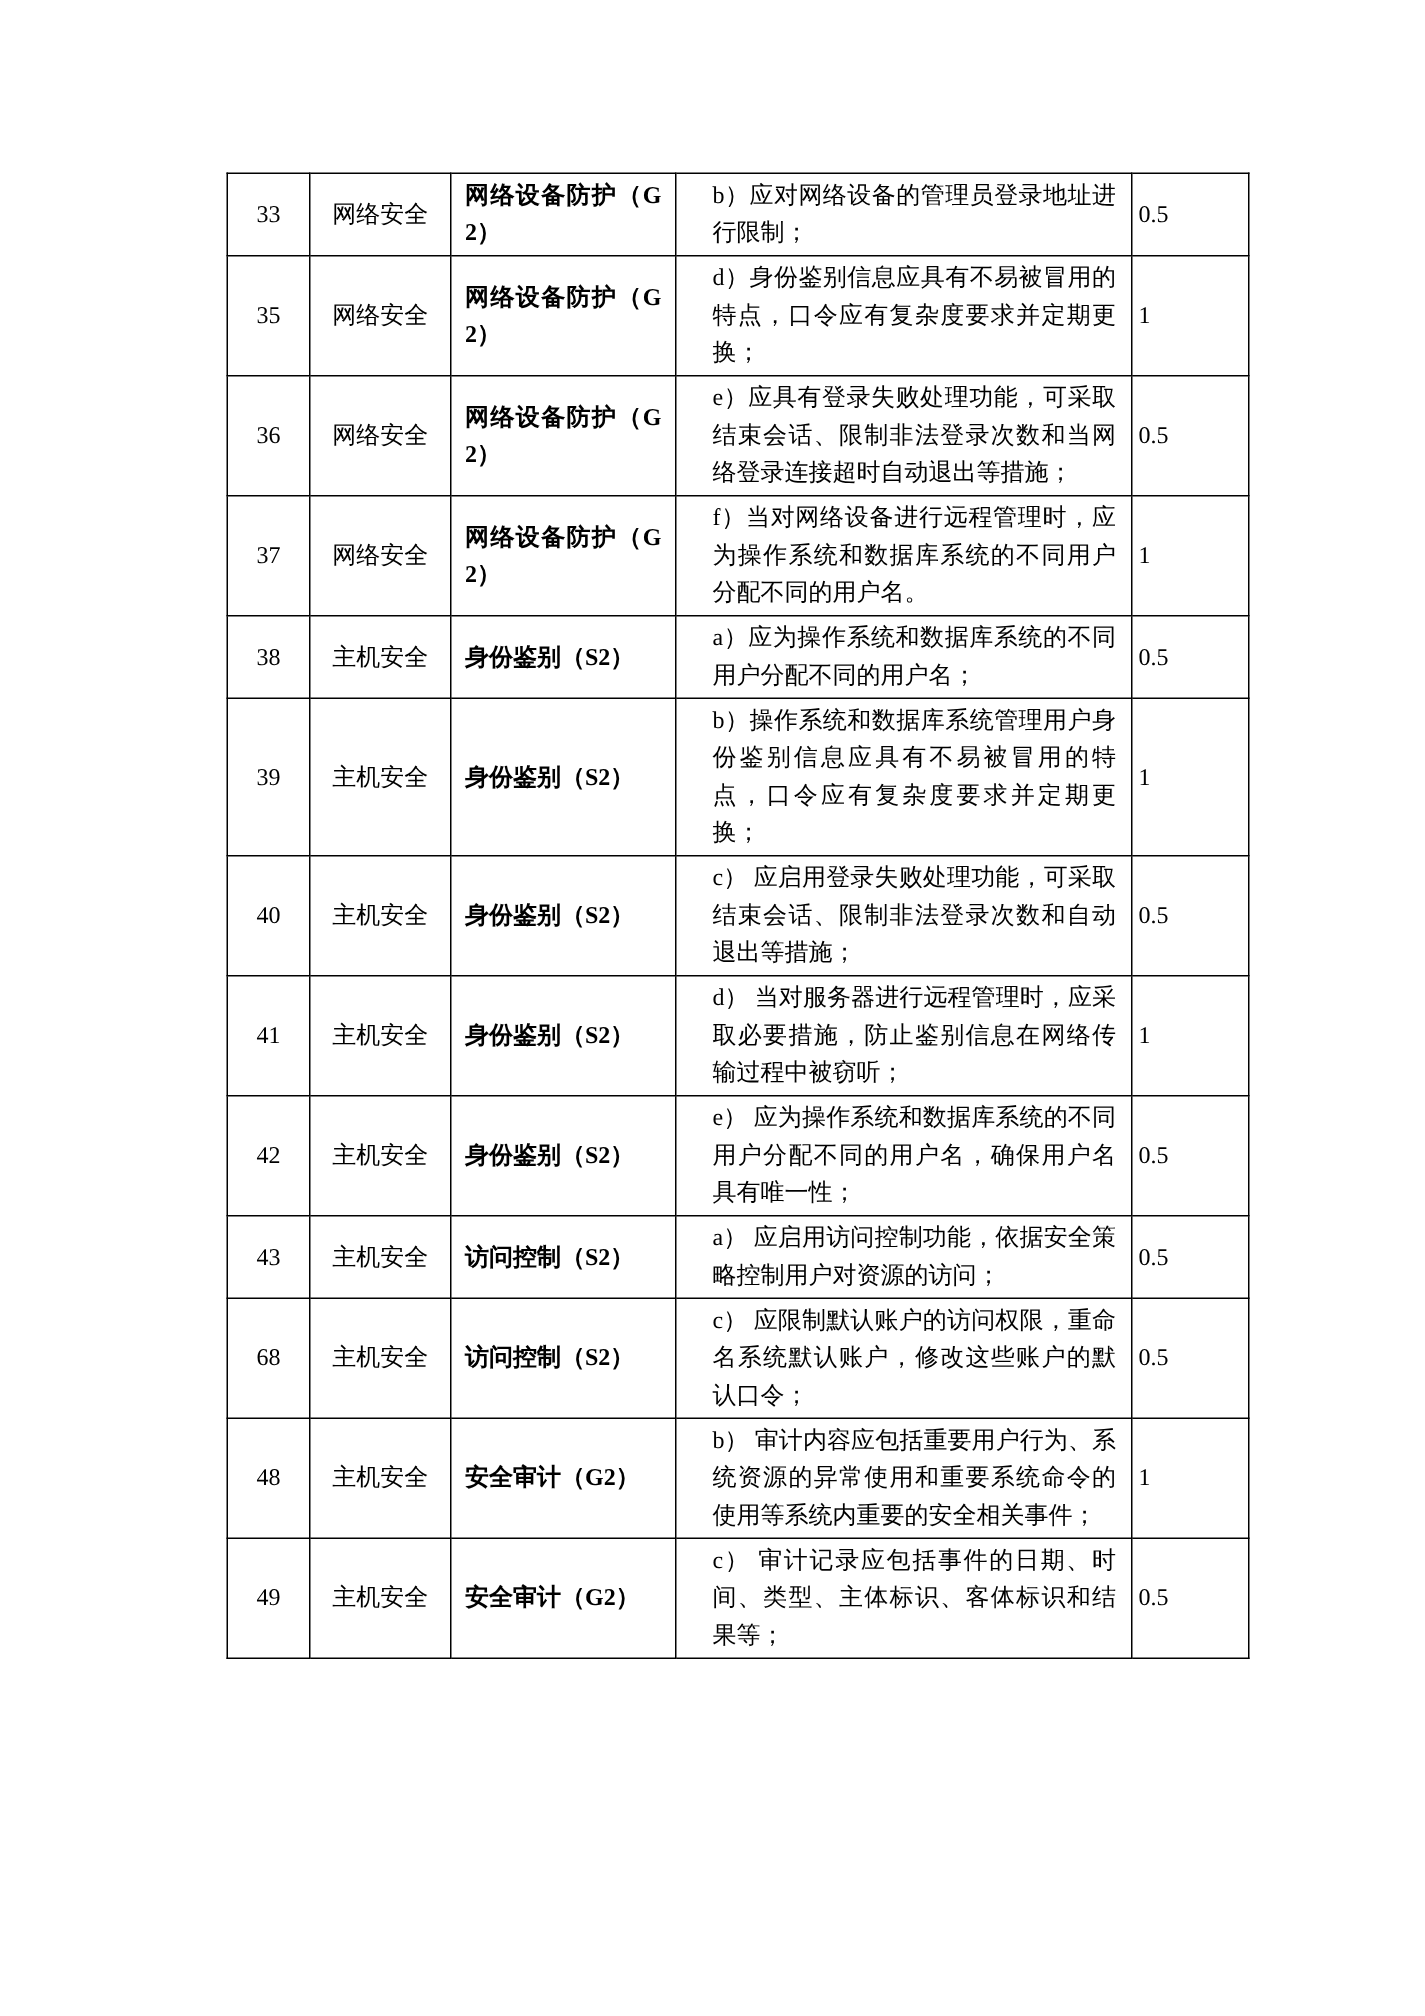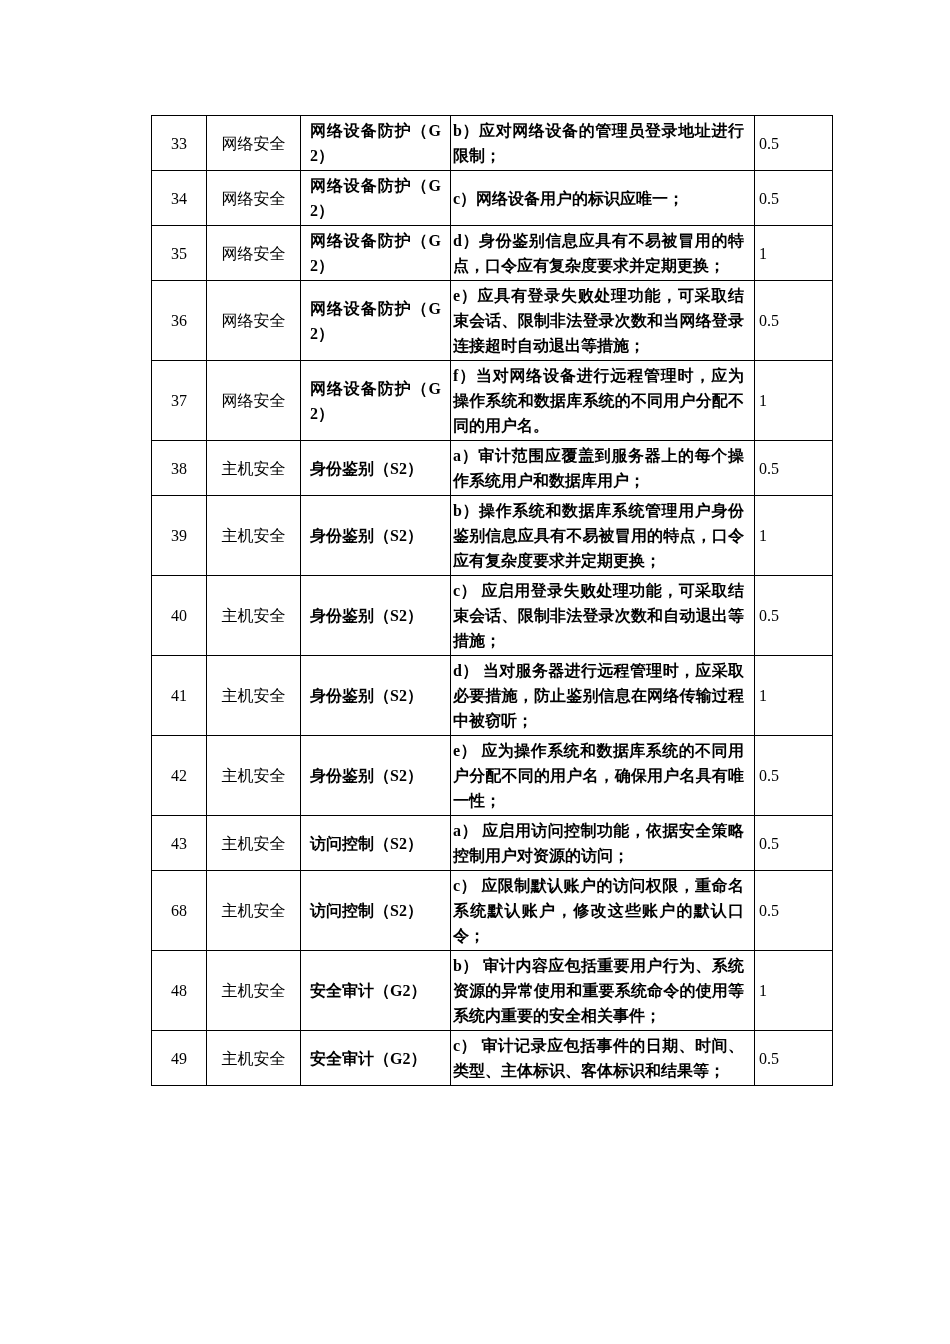--- a/index.html
+++ b/index.html
@@ -28,21 +28,21 @@
     line-height: 25px;
     vertical-align: middle;
     height: 48px;
     padding: 2px 4px;
     word-break: break-all;
     overflow-wrap: break-word;
   }
   td.c-idx   { text-align: center; }
   td.c-cat   { text-align: center; }
   td.c-sub   { text-align: justify; text-justify: inter-ideograph; padding: 2px 9px; font-weight: bold; }
-  td.c-req   { text-align: justify; text-justify: inter-ideograph; padding: 2px 10px 2px 2px; font-weight: bold; }
+  td.c-req   { text-align: justify; text-justify: inter-ideograph; padding: 2px 10px 2px 24px; }
   td.c-score { text-align: left; }
 </style>
 </head>
 <body>
 
 <table class="doc-table">
   <colgroup>
     <col style="width:55px">
     <col style="width:94px">
     <col style="width:150px">
@@ -51,27 +51,20 @@
   </colgroup>
   <tbody id="table-body">
   <tr>
     <td class="c-idx">33</td>
     <td class="c-cat">网络安全</td>
     <td class="c-sub">网络设备防护（G2）</td>
     <td class="c-req">b）应对网络设备的管理员登录地址进行限制；</td>
     <td class="c-score">0.5</td>
   </tr>
 
-  <tr>
-    <td class="c-idx">34</td>
-    <td class="c-cat">网络安全</td>
-    <td class="c-sub">网络设备防护（G2）</td>
-    <td class="c-req">c）网络设备用户的标识应唯一；</td>
-    <td class="c-score">0.5</td>
-  </tr>
 
   <tr>
     <td class="c-idx">35</td>
     <td class="c-cat">网络安全</td>
     <td class="c-sub">网络设备防护（G2）</td>
     <td class="c-req">d）身份鉴别信息应具有不易被冒用的特点，口令应有复杂度要求并定期更换；</td>
     <td class="c-score">1</td>
   </tr>
 
   <tr>
@@ -87,21 +80,21 @@
     <td class="c-cat">网络安全</td>
     <td class="c-sub">网络设备防护（G2）</td>
     <td class="c-req">f）当对网络设备进行远程管理时，应为操作系统和数据库系统的不同用户分配不同的用户名。</td>
     <td class="c-score">1</td>
   </tr>
 
   <tr>
     <td class="c-idx">38</td>
     <td class="c-cat">主机安全</td>
     <td class="c-sub">身份鉴别（S2）</td>
-    <td class="c-req">a）审计范围应覆盖到服务器上的每个操作系统用户和数据库用户；</td>
+    <td class="c-req">a）应为操作系统和数据库系统的不同用户分配不同的用户名；</td>
     <td class="c-score">0.5</td>
   </tr>
 
   <tr>
     <td class="c-idx">39</td>
     <td class="c-cat">主机安全</td>
     <td class="c-sub">身份鉴别（S2）</td>
     <td class="c-req">b）操作系统和数据库系统管理用户身份鉴别信息应具有不易被冒用的特点，口令应有复杂度要求并定期更换；</td>
     <td class="c-score">1</td>
   </tr>

